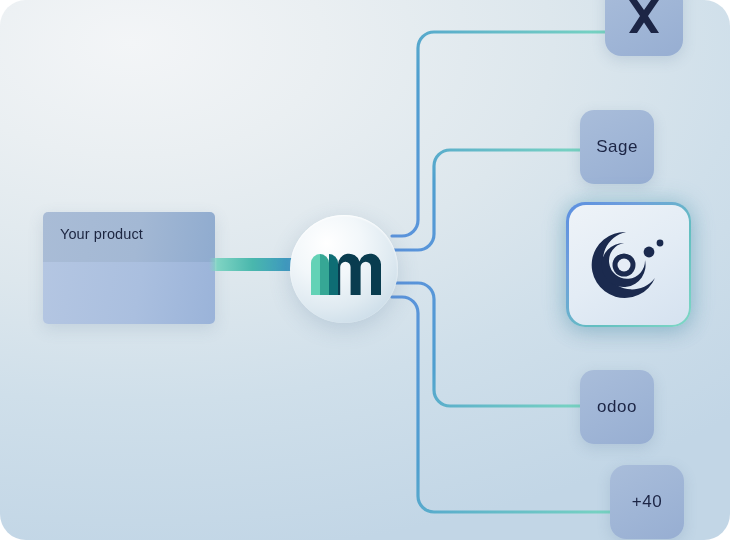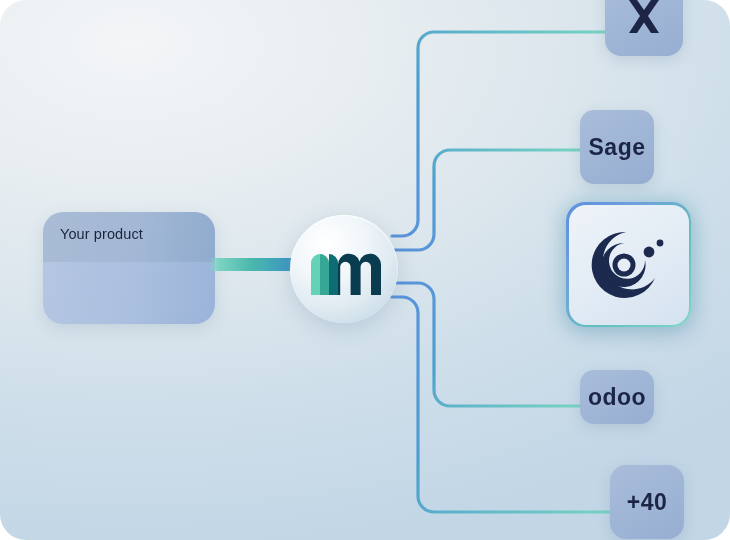--- a/index.html
+++ b/index.html
@@ -33,21 +33,21 @@
     pointer-events: none;
   }
 
   
   .product-card {
     position: absolute;
     left: 43px;
     top: 212px;
     width: 172px;
     height: 112px;
-    border-radius: 20px;
+    border-radius: 5px;
     overflow: hidden;
     box-shadow: 0 5px 16px rgba(80,110,140,0.16);
   }
   .product-card .card-top {
     position: absolute;
     left: 0; top: 0;
     width: 100%;
     height: 50px;
     background: linear-gradient(100deg, #a9bcd6 0%, #a3b8d4 55%, #8fabcf 100%);
   }
@@ -100,29 +100,29 @@
   .tile {
     position: absolute;
     border-radius: 14px;
     background: linear-gradient(150deg, #a9bdda 0%, #9fb5d6 55%, #97aed2 100%);
     display: flex;
     align-items: center;
     justify-content: center;
     box-shadow: 0 4px 14px rgba(80,110,145,0.18);
   }
   .tile .tile-label {
-    font-size: 23px;
-    font-weight: 700;
+    font-size: 17px;
+    font-weight: 400;
     color: #1c2545;
     letter-spacing: 0.5px;
   }
 
   #tile-xero { left: 605px; top: -22px;  width: 78px; height: 78px; border-radius: 16px; }
   #tile-sage { left: 580px; top: 110px;  width: 74px; height: 74px; }
-  #tile-odoo { left: 580px; top: 370px;  width: 74px; height: 54px; }
+  #tile-odoo { left: 580px; top: 370px;  width: 74px; height: 74px; }
   #tile-more { left: 610px; top: 465px;  width: 74px; height: 74px; border-radius: 16px; }
 
   
   #tile-active {
     left: 566px;
     top: 202px;
     width: 120px;
     height: 120px;
     border-radius: 19px;
     padding: 2.5px;

